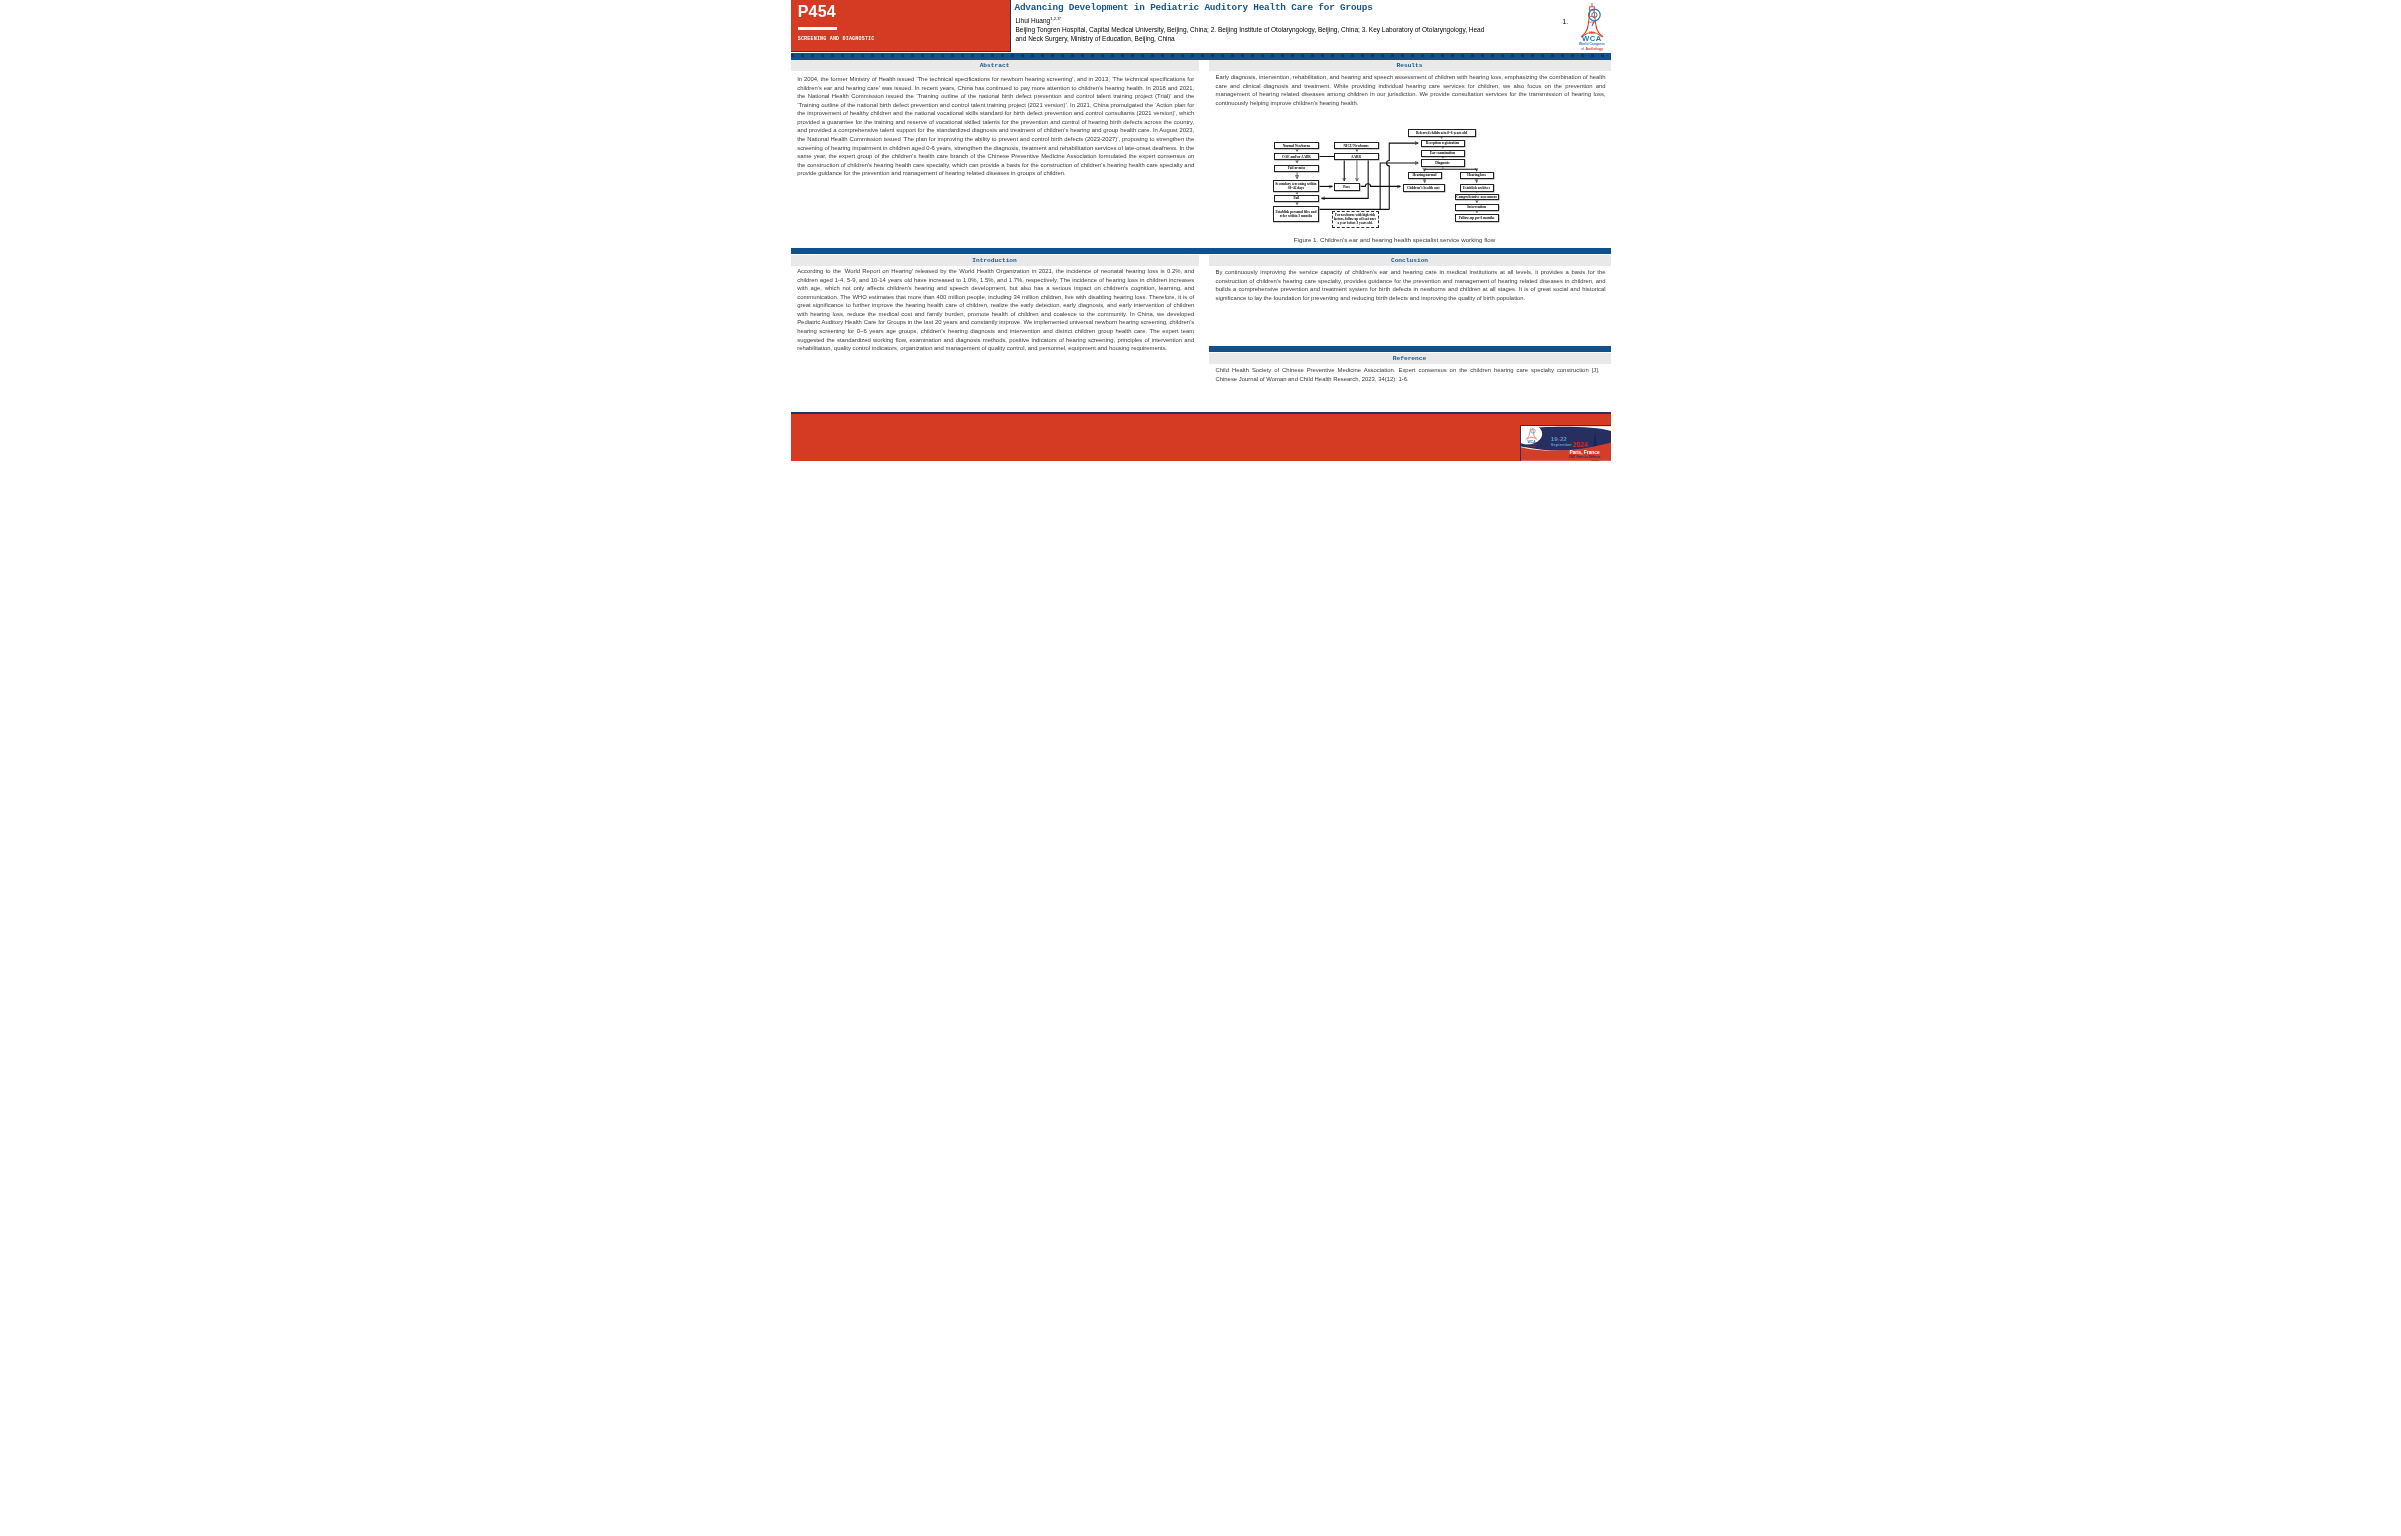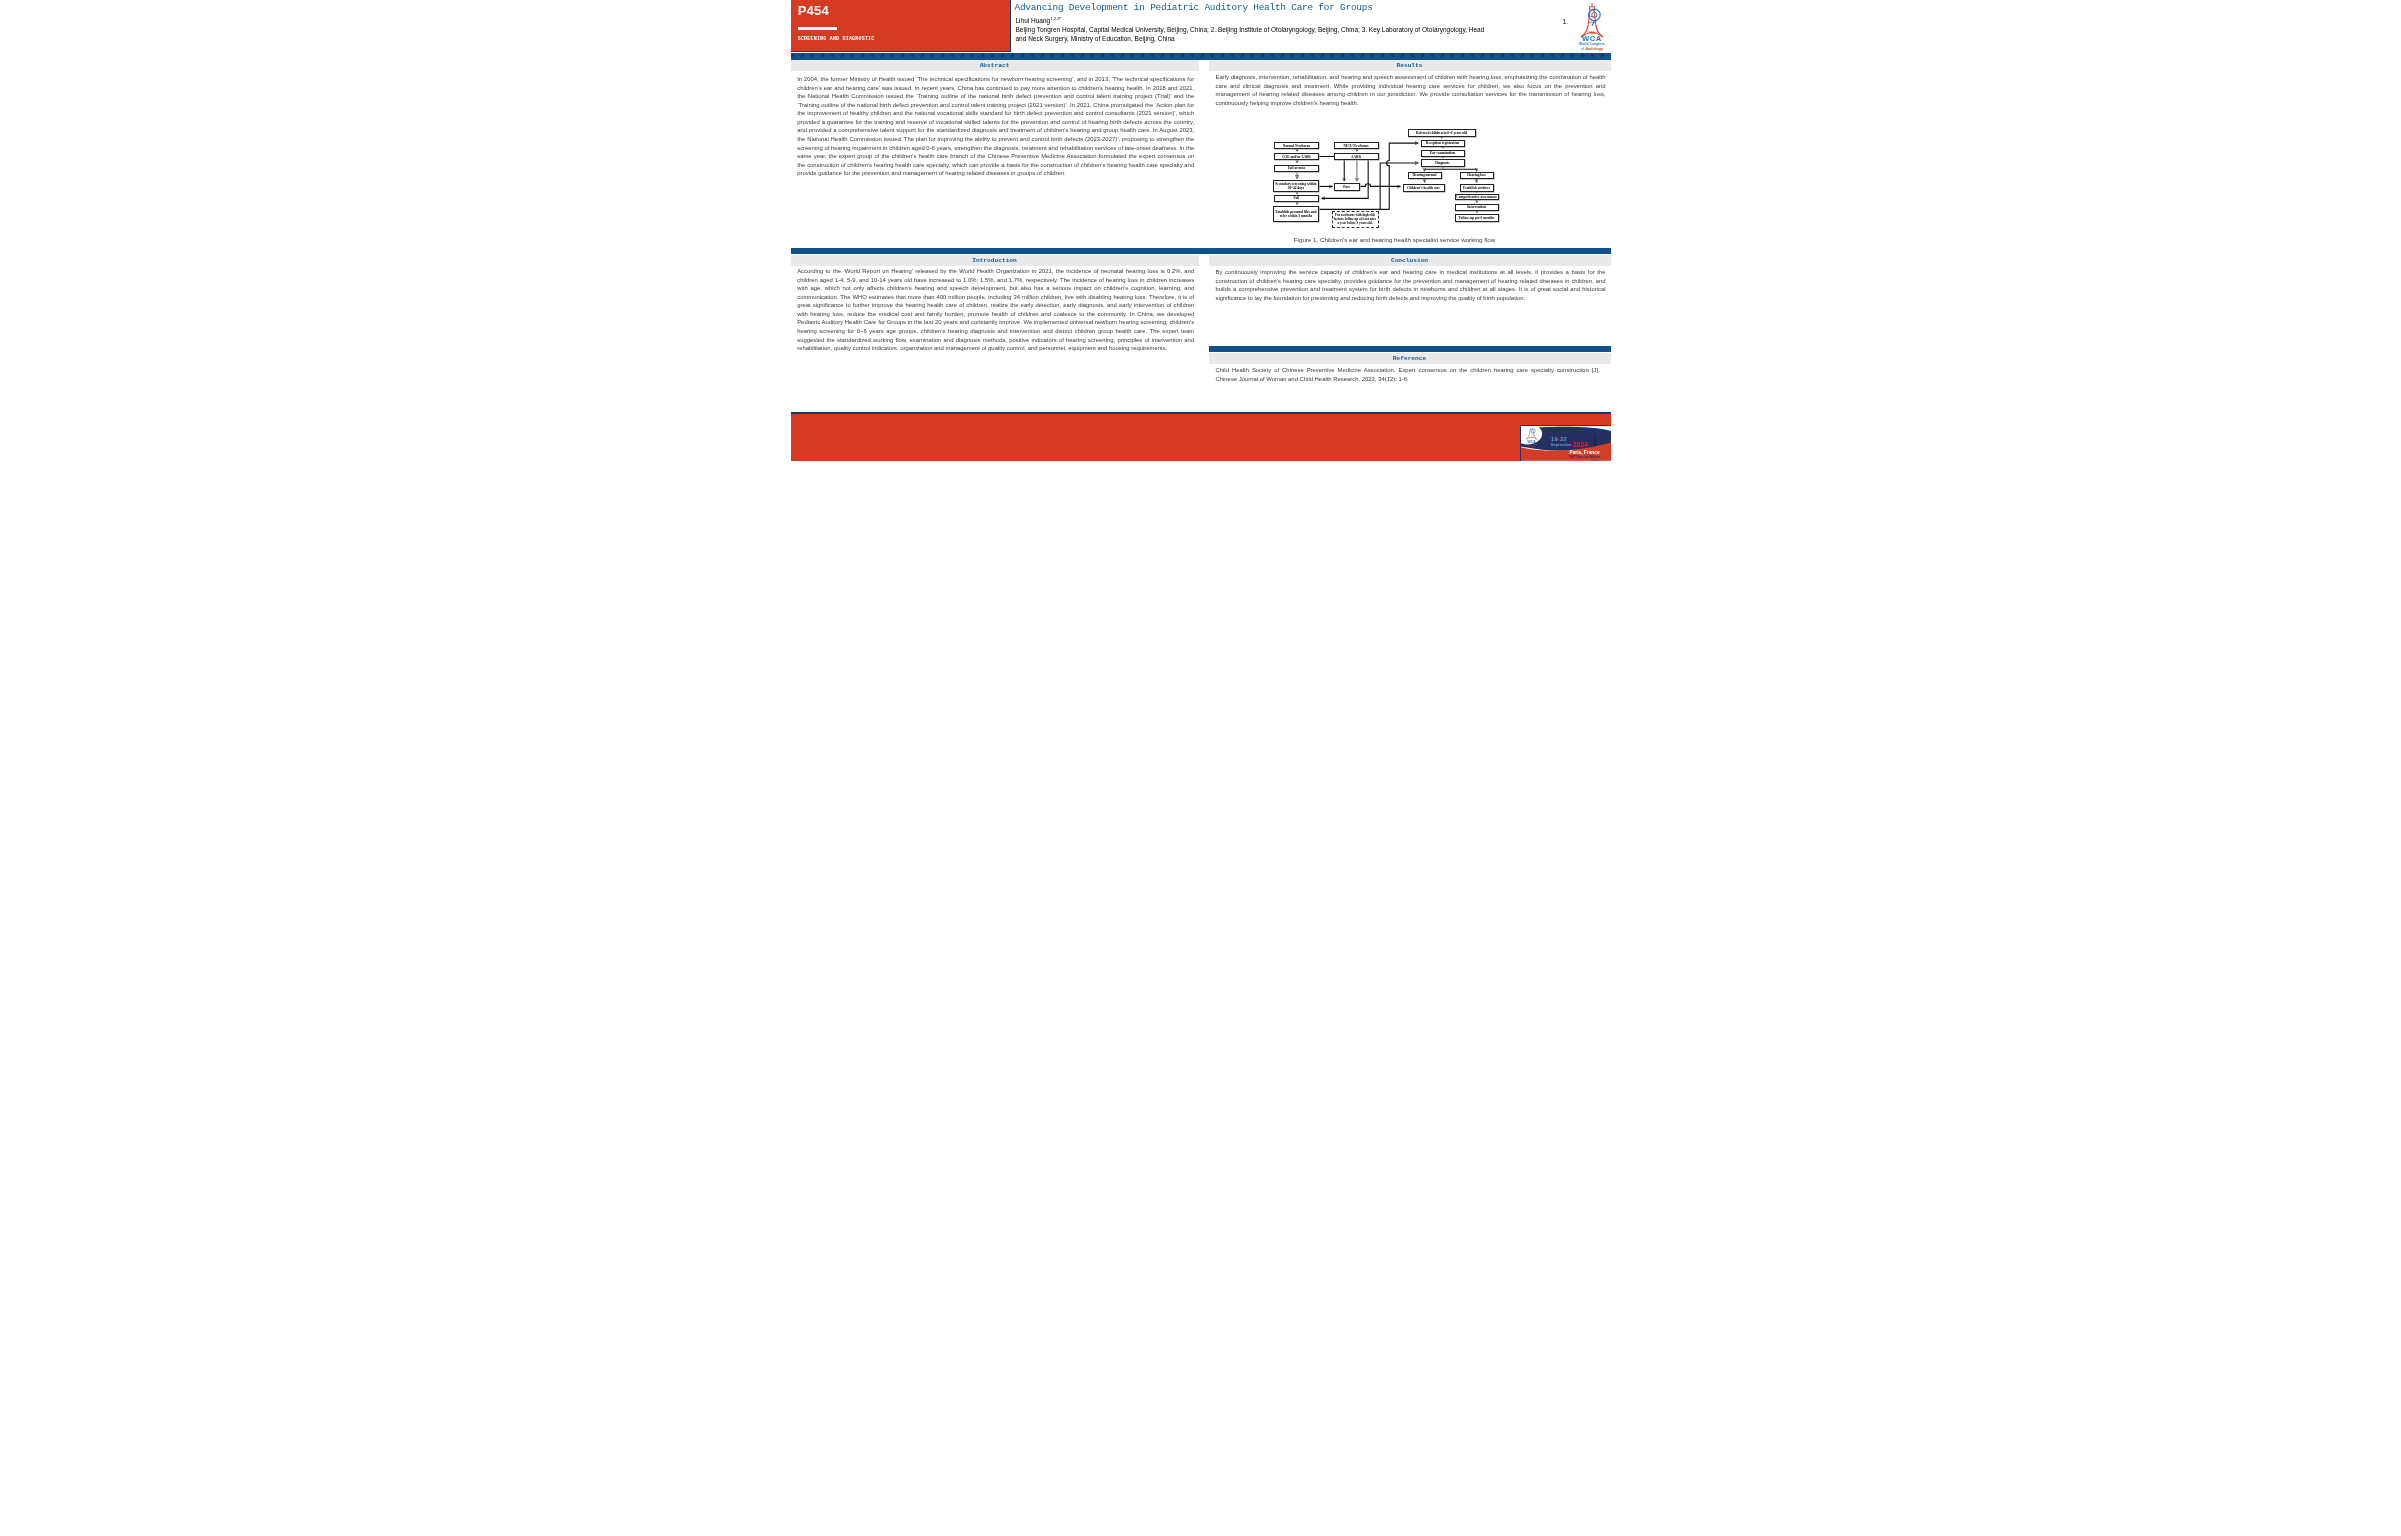--- a/index.html
+++ b/index.html
@@ -3,25 +3,25 @@
 <meta charset="utf-8">
 <style>
   html,body{margin:0;padding:0;background:#ffffff;}
   .page{position:relative;width:820px;height:461px;background:#ffffff;overflow:hidden;
         font-family:"Liberation Sans",sans-serif;margin:0 auto;}
   .abs{position:absolute;}
 
   
   .red-box{left:0;top:0;width:219px;height:51px;background:#D43B22;
            border-right:1px solid #1F3864;border-bottom:1px solid #1F3864;}
-  .poster-id{left:7.2px;top:2.9px;color:#fff;font-size:13px;font-weight:bold;letter-spacing:0.2px;}
+  .poster-id{left:7.2px;top:2.9px;color:#fff;font-size:16px;font-weight:bold;letter-spacing:0.2px;}
   .white-bar{left:7.2px;top:27px;width:39px;height:2.9px;background:#fff;}
   .track{left:7.2px;top:36px;color:#fff;font-size:5px;font-weight:bold;
          font-family:"Liberation Mono","DejaVu Sans Mono",monospace;letter-spacing:0.2px;}
-  .title{left:224px;top:2.4px;width:528px;color:#19588F;font-size:9.4px;font-weight:normal;
+  .title{left:224px;top:2.4px;width:528px;color:#19588F;font-size:9.4px;font-weight:bold;
          font-family:"Liberation Mono","DejaVu Sans Mono",monospace;letter-spacing:-0.2px;}
   .author{left:225px;top:16.3px;color:#000;font-size:6.5px;}
   .author sup{font-size:4.3px;}
   .affil{left:225px;top:25px;width:473px;color:#000;font-size:6.5px;line-height:1.42;}
   .stray-one{left:772px;top:18px;color:#000;font-size:6.7px;}
   .wca-logo{left:783px;top:1.9px;}
 
   
   .bar{background:#10518C;}
   .bar1{left:0;top:53px;width:820px;height:6.7px;}

